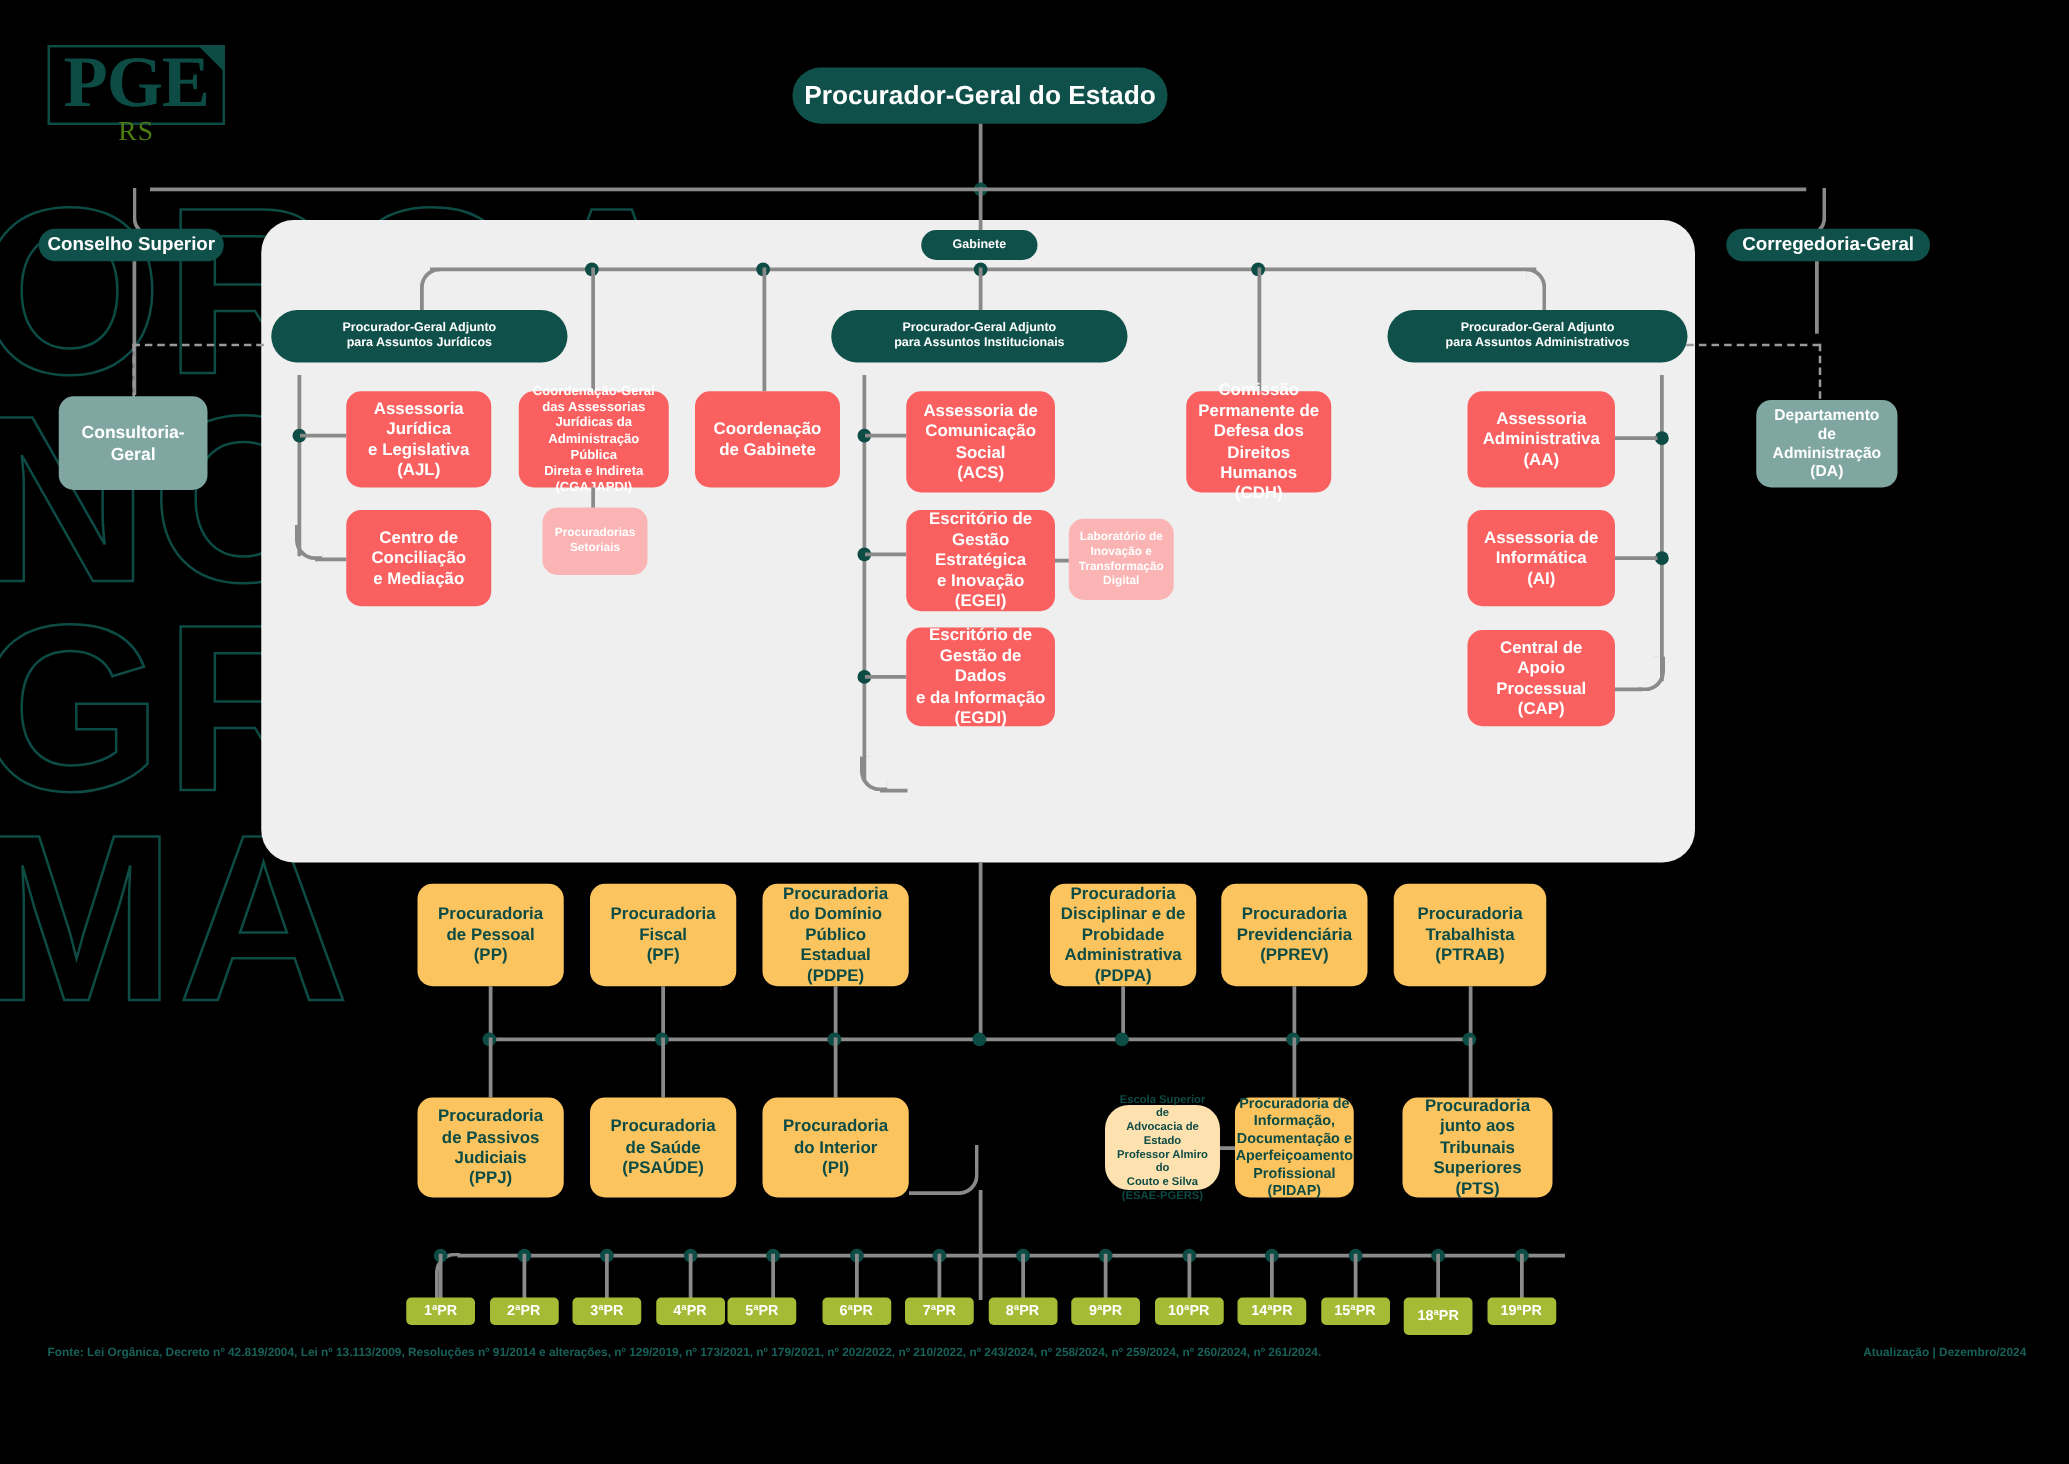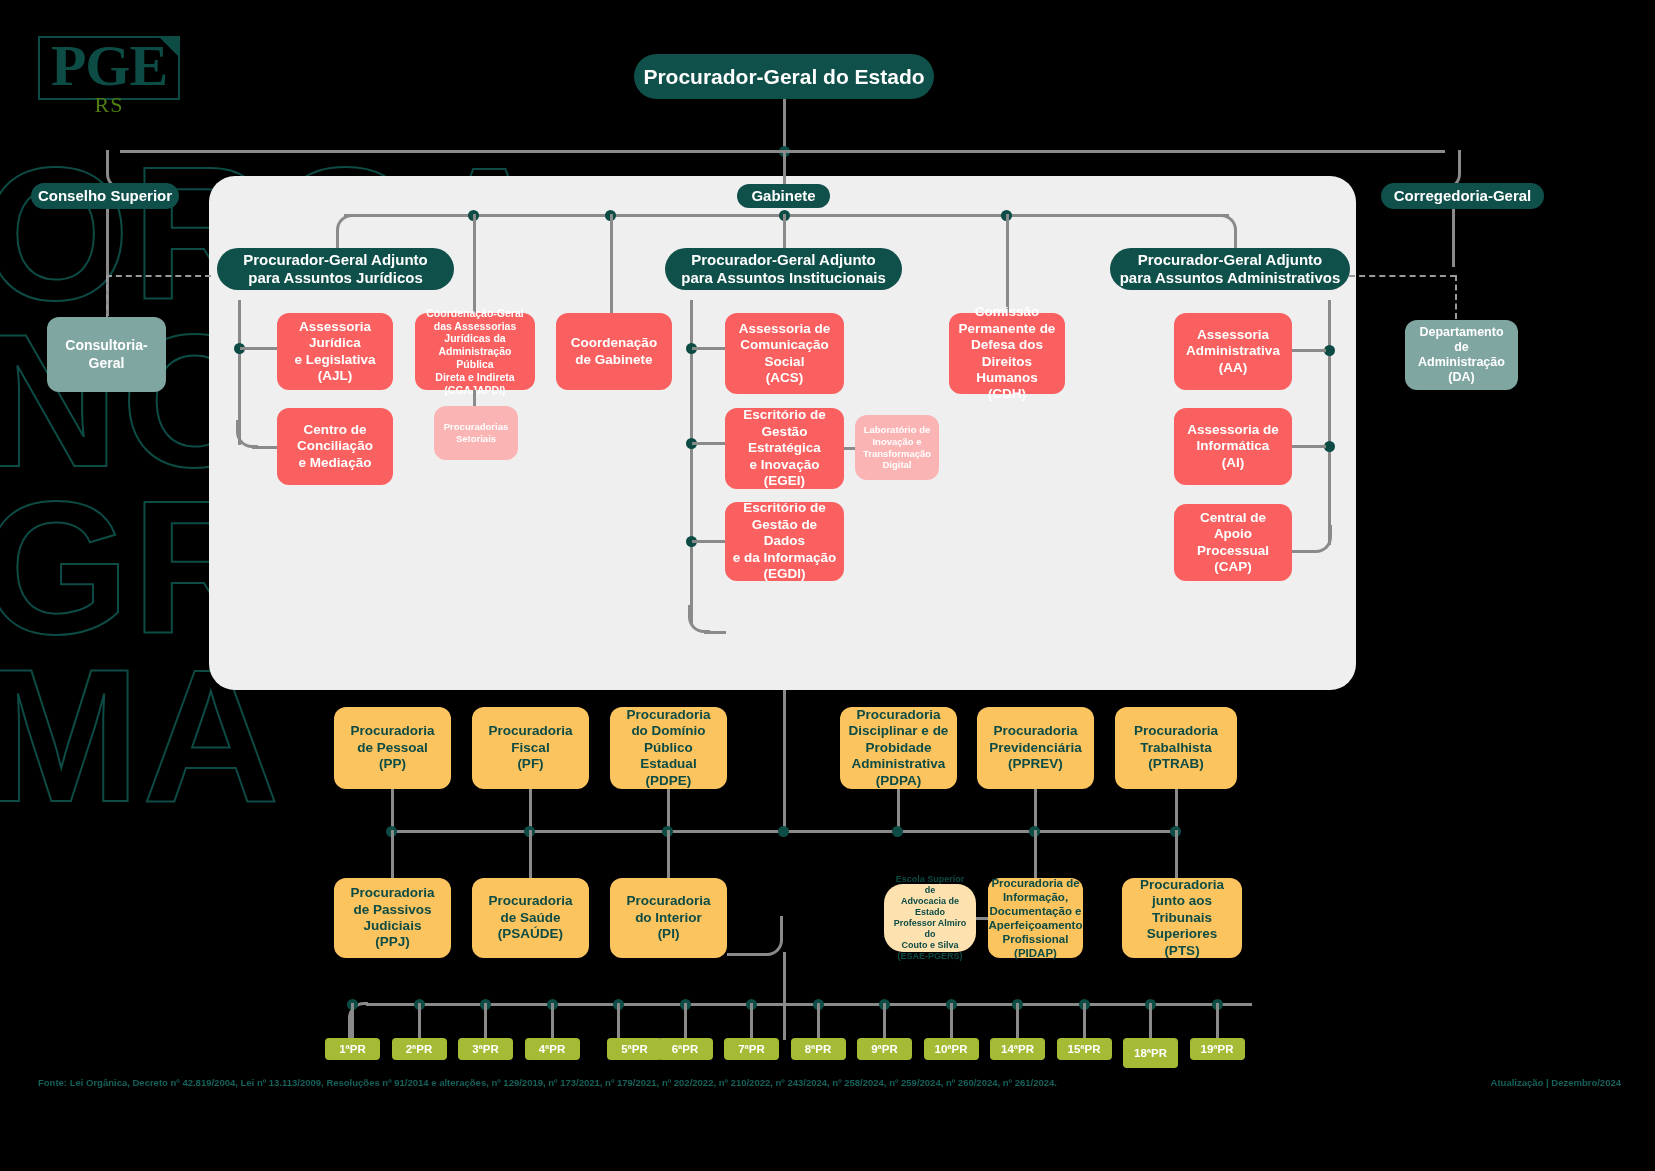--- a/index.html
+++ b/index.html
@@ -73,21 +73,21 @@
   .dash-v { position:absolute; width:0; border-left:2px dashed #9a9a9a; }
 
   
   .pill {
     position:absolute; background:#10504a; color:#ffffff;
     border-radius:999px; font-weight:bold;
     display:flex; align-items:center; justify-content:center;
     text-align:center; line-height:1.2;
   }
   .pill.top  { font-size:21px; }
-  .pill.sub  { font-size:15px; }
+  .pill.sub  { font-size:10px; }
   .pill.side { font-size:15px; }
 
   .card {
     position:absolute; border-radius:12px;
     display:flex; align-items:center; justify-content:center;
     text-align:center; line-height:1.22; padding:4px 6px;
   }
   .card.red    { background:#fa6060; color:#ffffff; font-weight:bold; font-size:13.5px; }
   .card.redsm  { background:#fa6060; color:#ffffff; font-weight:bold; font-size:10.5px; }
   .card.pink   { background:#fbb4b4; color:#ffffff; font-weight:bold; font-size:9.5px; }
@@ -371,21 +371,21 @@
       <div class="ln v" style="left: 1149px; top: 1003px; height: 36px;"></div>
       <div class="dot" style="left: 1211.5px; top: 999px;"></div>
       <div class="ln v" style="left: 1215.5px; top: 1003px; height: 36px;"></div>
     </div>
 
   <div id="pr-badges">
       <div class="prbadge" style="left: 325px; top: 1038px; width: 55px; height: 22px;">1ªPR</div>
       <div class="prbadge" style="left: 391.5px; top: 1038px; width: 55px; height: 22px;">2ªPR</div>
       <div class="prbadge" style="left: 458px; top: 1038px; width: 55px; height: 22px;">3ªPR</div>
       <div class="prbadge" style="left: 524.5px; top: 1038px; width: 55px; height: 22px;">4ªPR</div>
-      <div class="prbadge" style="left: 607px; top: 1038px; width: 55px; height: 22px;">5ªPR</div>
+      <div class="prbadge" style="left: 582px; top: 1038px; width: 55px; height: 22px;">5ªPR</div>
       <div class="prbadge" style="left: 657.5px; top: 1038px; width: 55px; height: 22px;">6ªPR</div>
       <div class="prbadge" style="left: 724px; top: 1038px; width: 55px; height: 22px;">7ªPR</div>
       <div class="prbadge" style="left: 790.5px; top: 1038px; width: 55px; height: 22px;">8ªPR</div>
       <div class="prbadge" style="left: 857px; top: 1038px; width: 55px; height: 22px;">9ªPR</div>
       <div class="prbadge" style="left: 923.5px; top: 1038px; width: 55px; height: 22px;">10ªPR</div>
       <div class="prbadge" style="left: 990px; top: 1038px; width: 55px; height: 22px;">14ªPR</div>
       <div class="prbadge" style="left: 1056.5px; top: 1038px; width: 55px; height: 22px;">15ªPR</div>
       <div class="prbadge" style="left: 1123px; top: 1038px; width: 55px; height: 30px;">18ªPR</div>
       <div class="prbadge" style="left: 1189.5px; top: 1038px; width: 55px; height: 22px;">19ªPR</div>
     </div>

